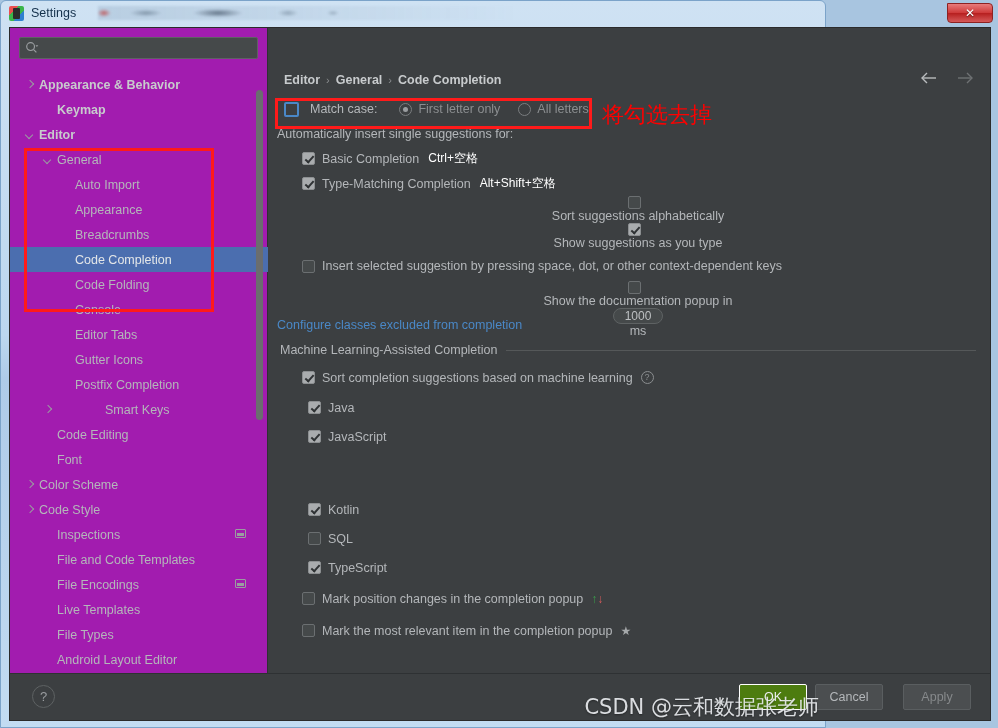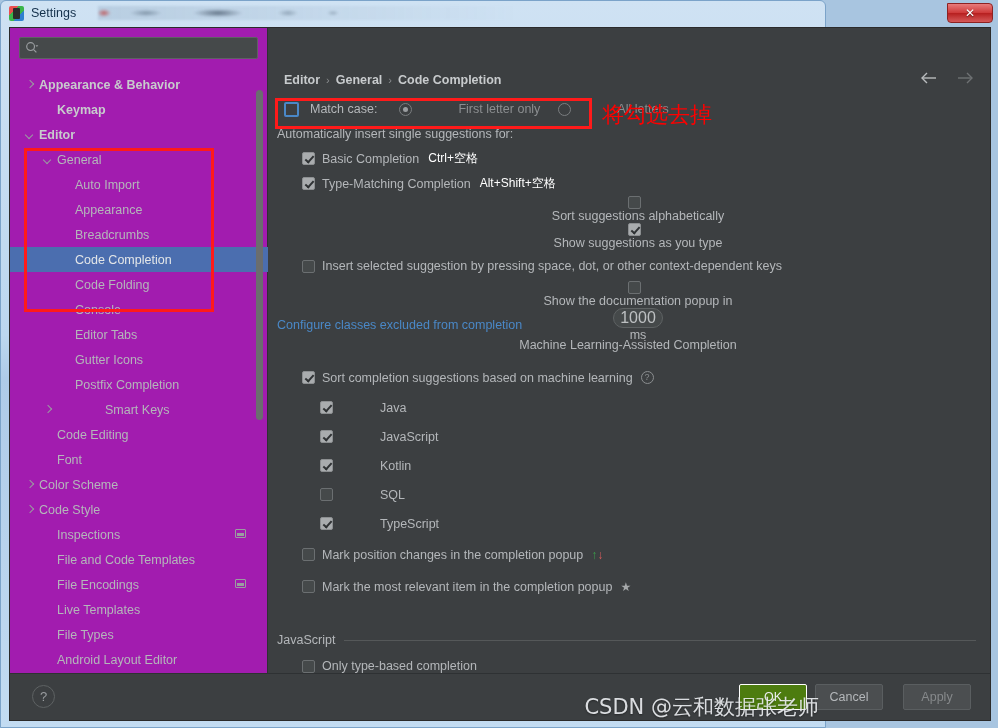--- a/index.html
+++ b/index.html
@@ -178,21 +178,21 @@
     width: 723px; height: 577px;
     overflow: hidden;
   }
   .row {
     display: flex; align-items: center;
     font-size: 12.5px; color: #b4b7ba;
     white-space: nowrap;
   }
   .row.indent1 { padding-left: 15px; flex-direction: column; }
   .row.indent2 { padding-left: 33px; }
-  .row.indent3 { padding-left: 51px; gap: 40px; }
+  .row.indent3 { padding-left: 39px; }
 
   
   .cb {
     width: 13px; height: 13px; flex: 0 0 auto;
     border: 1px solid #6b6f71; border-radius: 2px;
     background: #45494a;
     margin-right: 7px; position: relative;
   }
   .cb.checked { background: #a9acae; border-color: #8c8f91; }
   .cb.checked::after {
@@ -210,27 +210,27 @@
   .rb {
     width: 13px; height: 13px; flex: 0 0 auto;
     border: 1px solid #7a7d7f; border-radius: 50%;
     background: #3c3f41;
     margin-right: 6px; position: relative;
   }
   .rb.on::after {
     content: ""; position: absolute; left: 3px; top: 3px;
     width: 5px; height: 5px; border-radius: 50%; background: #9a9da0;
   }
-  .muted { color: #8b8e90; margin-left: 40px; }
+  .muted { color: #8b8e90; }
   .shortcut { color: #ffffff; margin-left: 9px; font-size: 12px; }
 
   .numfield {
     width: 50px; height: 21px;
     background: #45494a; border: 1px solid #5e6263; border-radius: 10px;
-    color: #bdc0c2; font-size: 16px;
+    color: #bdc0c2; font-size: 12px;
     display: flex; align-items: center; justify-content: center;
     margin: 0 7px;
   }
   .link { color: #4a88c7; font-size: 12.5px; cursor: pointer; }
 
   .section {
     display: flex; align-items: center;
     font-size: 12.5px; color: #b4b7ba;
     gap: 9px;
   }
@@ -469,40 +469,40 @@
           <span class="cb"></span>
           <span>Show the documentation popup in</span>
           <span class="numfield">1000</span>
           <span>ms</span>
         </div>
 
         <div class="row" style="height:26px; padding-left:8px;">
           <span class="link">Configure classes excluded from completion</span>
         </div>
 
-        <div class="section" style="height:24px; padding:0 16px 0 11px;flex-direction:column;">
+        <div class="section" style="height:24px; padding:0 16px 0 11px;">
           <span>Machine Learning-Assisted Completion</span>
           <span class="line"></span>
         </div>
 
         <div class="row indent2" style="height:31px;text-align:center;">
           <span class="cb checked"></span>
           <span>Sort completion suggestions based on machine learning</span>
           <span class="help-icon">?</span>
         </div>
 
         <div class="row indent3" style="height:29px;">
           <span class="cb checked"></span>
           <span>Java</span>
         </div>
         <div class="row indent3" style="height:29px;">
           <span class="cb checked"></span>
           <span>JavaScript</span>
         </div>
-        <div class="row indent3" style="height:29px;">
+        <div class="row indent3" style="height:29px;margin-top:44px;">
           <span class="cb checked"></span>
           <span>Kotlin</span>
         </div>
         <div class="row indent3" style="height:29px;">
           <span class="cb"></span>
           <span>SQL</span>
         </div>
         <div class="row indent3" style="height:29px;text-align:center;">
           <span class="cb checked"></span>
           <span>TypeScript</span>

